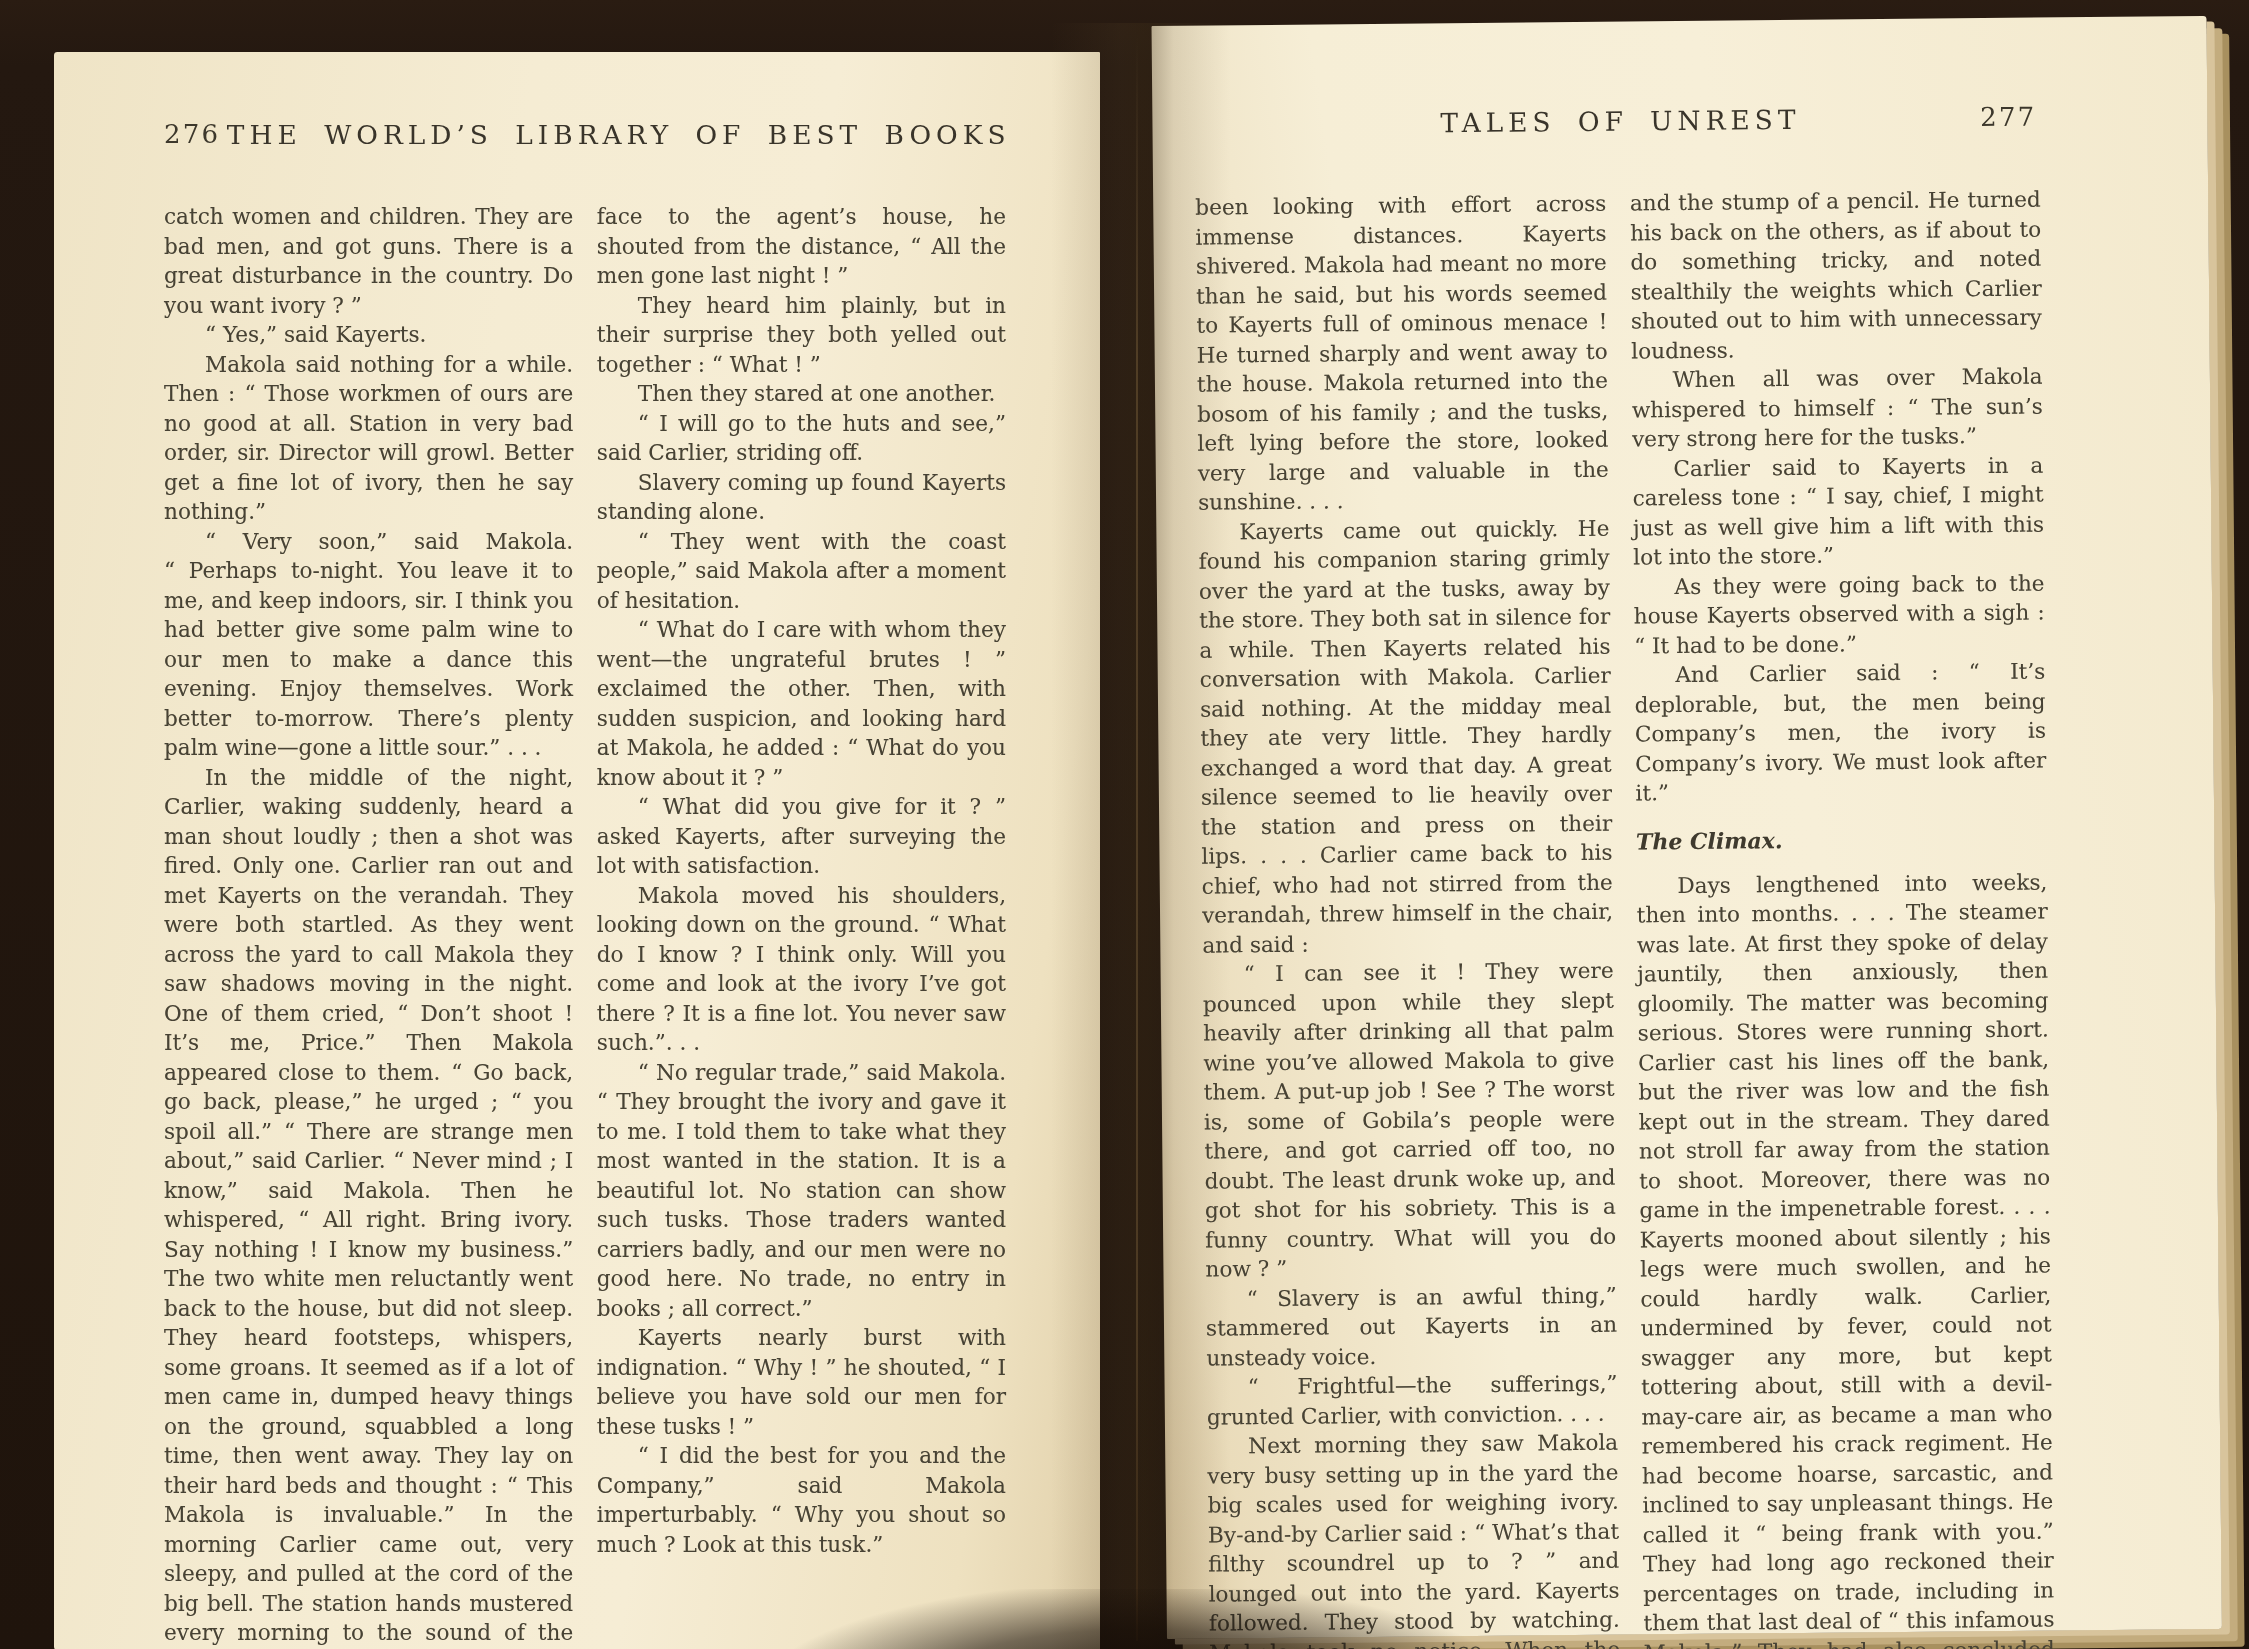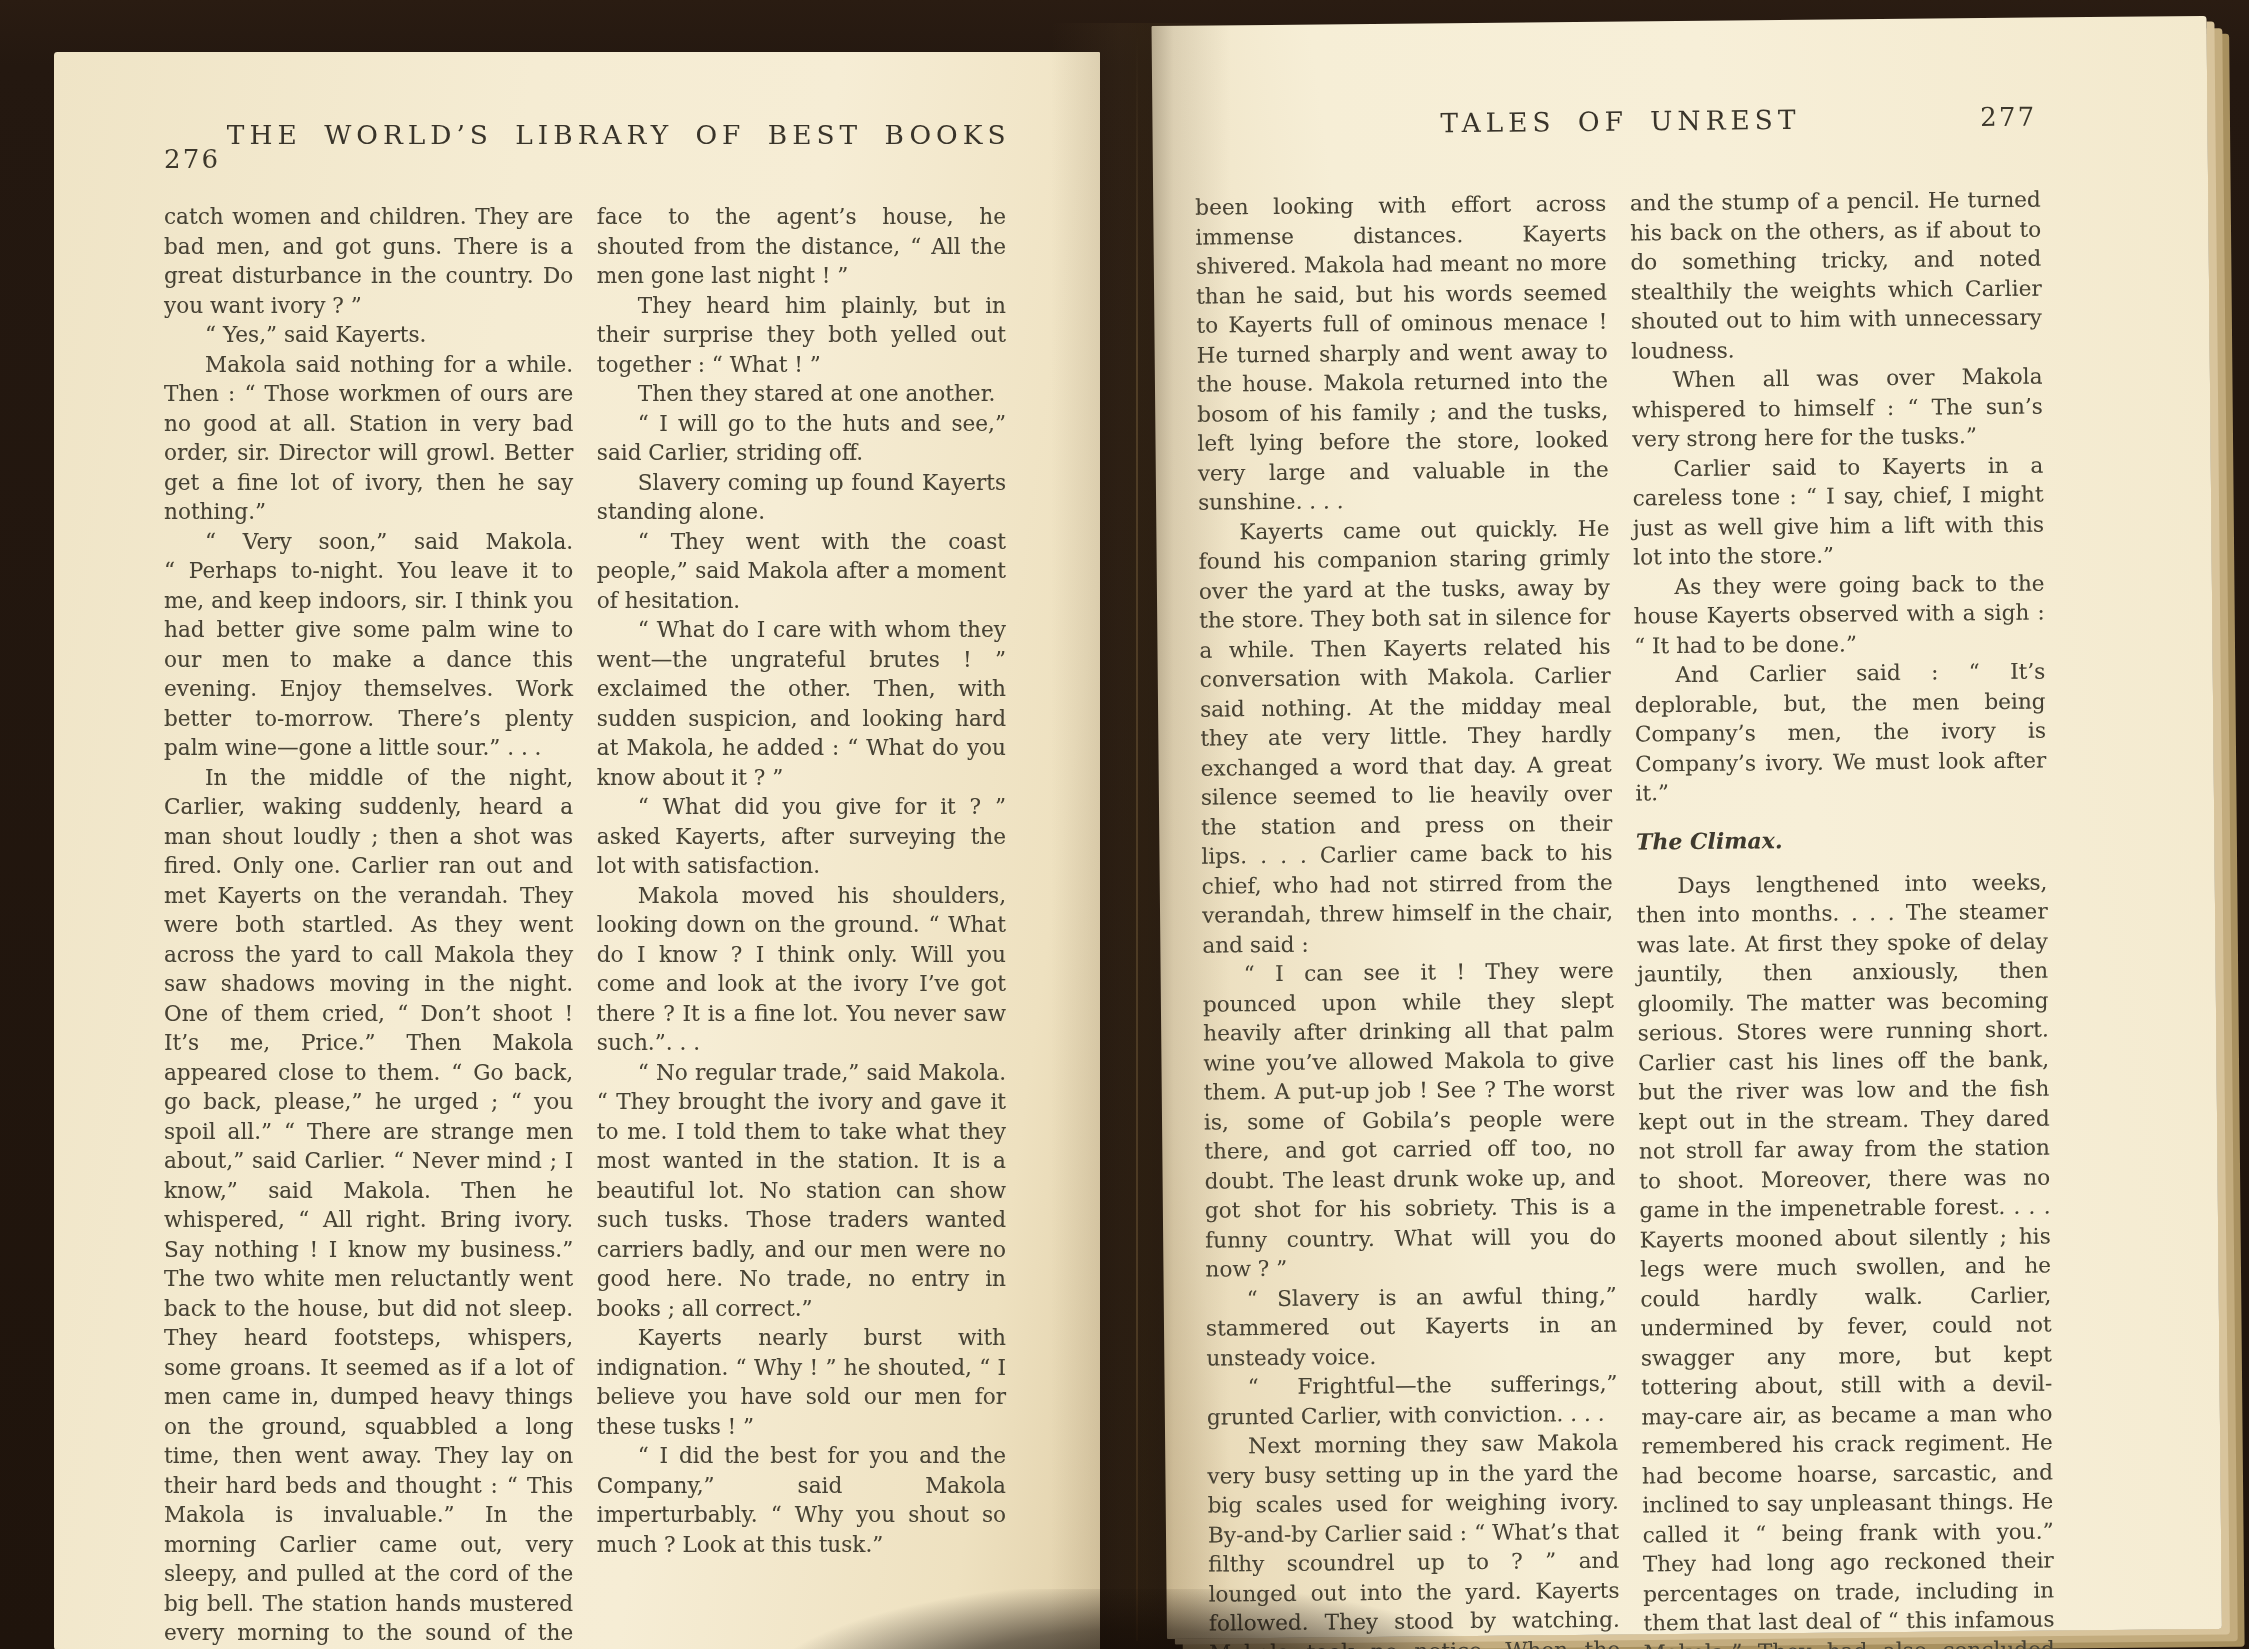--- a/index.html
+++ b/index.html
@@ -80,21 +80,21 @@
     height: 52px;
     margin-bottom: 31px;
     white-space: nowrap;
   }
   .pageno {
     position: absolute; top: 0;
     font-size: 26px;
     letter-spacing: 2.2px;
     color: #3d382c;
   }
-  .page-left  .pageno { left: 0; margin-top: 25px; }
+  .page-left  .pageno { left: 0; }
   .page-right .pageno { right: 10px; }
   .running-title {
     position: absolute; top: 0;
     left: 50%; transform: translateX(-50%);
     font-size: 26.4px;
     letter-spacing: 5px;
     word-spacing: 9px;
     color: #39342a;
   }
   .page-left .running-title { left: 54%; }

